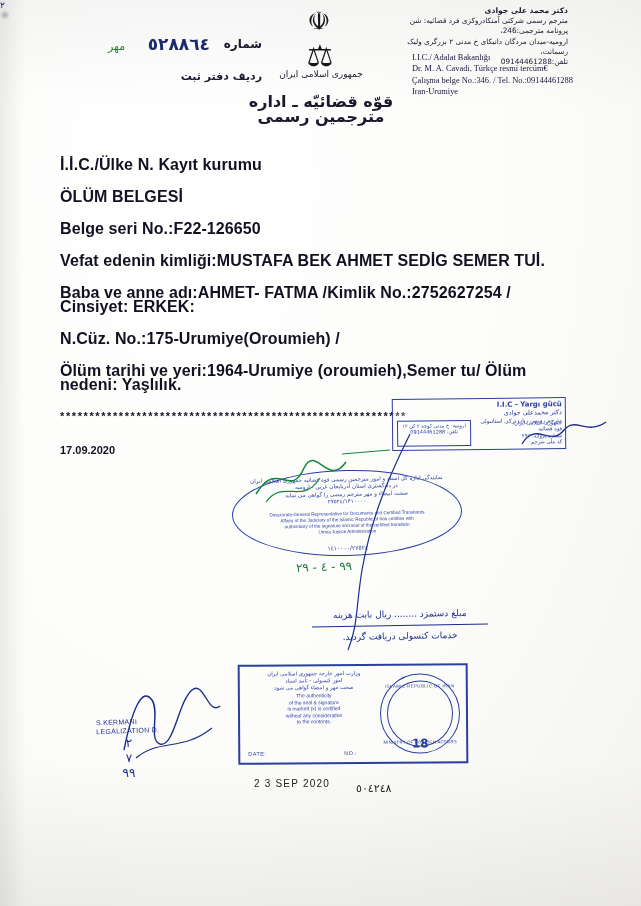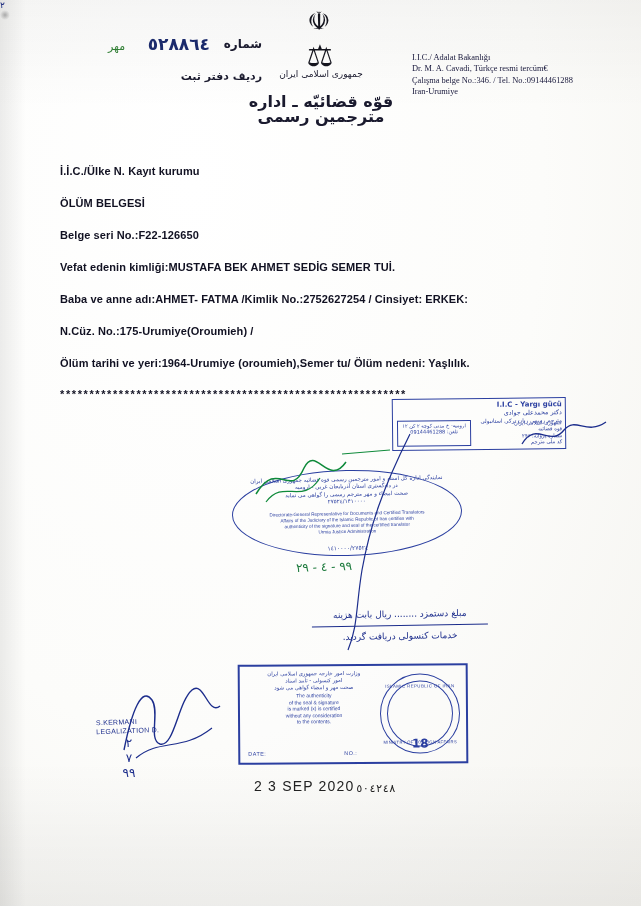--- a/index.html
+++ b/index.html
@@ -87,22 +87,22 @@
     font-size:8.4px;line-height:11.4px;color:#16163a;
     font-family:"Liberation Serif", serif;
   }
 
   
   .body{
     position:absolute;left:60px;top:150px;width:520px;
     color:#111122;
   }
   .line{
-    font-size:11px;line-height:14px;font-weight:bold;
-    margin:14px 0 18px 0;
+    font-size:16px;line-height:14px;font-weight:bold;
+    margin:8px 0 18px 0;
     font-family:"Liberation Sans", sans-serif;
     letter-spacing:.1px;
   }
   .sep{
     font-size:11px;letter-spacing:1.6px;font-weight:bold;
     margin:6px 0 22px 0;white-space:nowrap;overflow:hidden;
   }
   .date-line{
     font-size:11px;font-weight:bold;margin:0;
   }
@@ -203,25 +203,25 @@
     font-size:7px;line-height:9px;letter-spacing:.3px;transform:rotate(-2deg);
     font-family:"Liberation Sans",sans-serif;
   }
 
   .date-frac{
     left:112px;top:736px;color:#1c2d8c;font-family:"DejaVu Sans",sans-serif;
     font-size:12px;line-height:15px;text-align:center;width:34px;
   }
 
   .dark-date{
-    left:254px;top:778px;color:#222;font-size:14px;letter-spacing:1.2px;
+    left:254px;top:778px;color:#222;font-size:10px;letter-spacing:1.2px;
     font-family:"Liberation Sans",sans-serif;
   }
   .dark-no{
-    left:356px;top:782px;color:#222;font-family:Liberation Mono, monospace;font-size:11px;
+    left:356px;top:782px;color:#222;font-family:Liberation Serif, serif;font-size:11px;
   }
 
   .hand-date-green{
     left:296px;top:560px;color:#1c7a3c;font-family:"DejaVu Sans",sans-serif;font-size:12px;
     letter-spacing:1px;transform:rotate(-2deg);
   }
 
   .margin-mark{
     left:12px;top:540px;width:10px;height:10px;border-radius:50%;
     background:radial-gradient(circle,#b9b9b9 0%,rgba(185,185,185,0) 70%);
@@ -250,38 +250,45 @@
     <div class="fa fa-center-bottom">قوّه قضائیّه ـ اداره مترجمین رسمی</div>
 
     <div class="serial-box">
       <div class="fa serial-label">شماره</div>
       <div class="fa serial-num">٥٢٨٨٦٤</div>
       <div class="fa serial-stamp">مهر</div>
     </div>
 
     <div class="fa reg-label">ردیف دفتر ثبت</div>
 
+    <div class="fa fa-right-block">
+      <div class="l1">دکتر محمد علی جوادی</div>
+      <div>مترجم رسمی شرکتی آمنکادروکزی فرد قضائیه: شن پرونامه مترجمی:246،</div>
+      <div>ارومیه-میدان مردگان دانیکای خ مدنی ۲ بزرگری ولیک رسمانت،</div>
+      <div>تلفن:09144461288</div>
+    </div>
 
     <div class="lat-right-block">
       <div>I.I.C./ Adalat Bakanlığı</div>
       <div>Dr. M. A. Cavadi, Türkçe resmi tercüm€</div>
       <div>Çalışma belge No.:346. / Tel. No.:09144461288</div>
       <div>Iran-Urumiye</div>
     </div>
   </div>
 
   <div class="body">
     <p class="line">İ.İ.C./Ülke N. Kayıt kurumu</p>
     <p class="line">ÖLÜM BELGESİ</p>
     <p class="line">Belge seri No.:F22-126650</p>
     <p class="line">Vefat edenin kimliği:MUSTAFA BEK  AHMET SEDİG SEMER TUİ.</p>
     <p class="line">Baba ve anne adı:AHMET- FATMA /Kimlik No.:2752627254 / Cinsiyet: ERKEK:</p>
     <p class="line">N.Cüz. No.:175-Urumiye(Oroumieh) /</p>
     <p class="line">Ölüm tarihi ve yeri:1964-Urumiye (oroumieh),Semer tu/  Ölüm nedeni: Yaşlılık.</p>
     <p class="sep">***********************************************************</p>
+    <p class="date-line">17.09.2020</p>
   </div>
 
   <div class="tiny-right">٢</div>
   <div class="margin-mark"></div>
 
   <div class="stamp tr-stamp">
     <div class="t1">I.I.C - Yargı gücü</div>
     <div class="t2">دکتر محمدعلی جوادی</div>
     <div style="font-size:5.6px">مترجم رسمی زبان ترکی استانبولی</div>
     <div class="inner">

